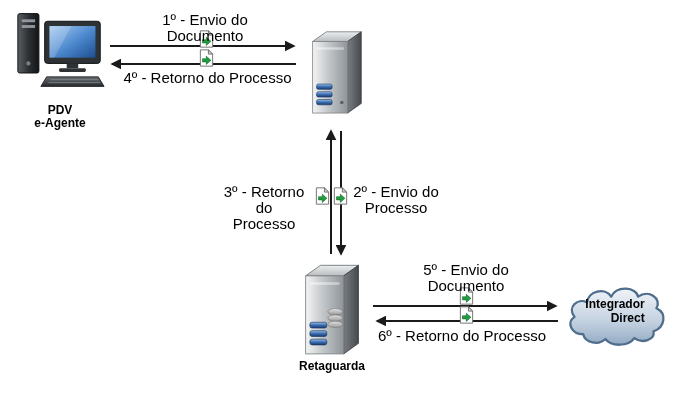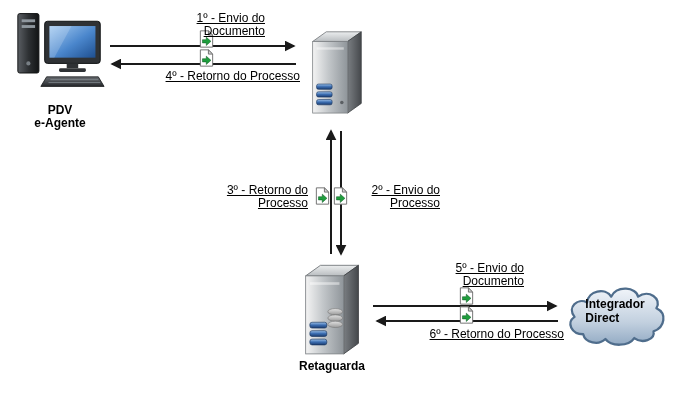--- a/index.html
+++ b/index.html
@@ -10,45 +10,44 @@
     width: 675px;
     height: 407px;
     background: var(--background, #ffffff);
     overflow: hidden;
   }
   .overlay { position:absolute; left:0; top:0; }
   .icon-box { position:absolute; }
   .doc { position:absolute; width:15px; height:18px; }
   .flow-label {
     position:absolute;
-    font-size:12px;
+    font-size:15px;
     line-height:1.08;
     color: var(--text-color, #000);
-    text-align:right;
+    text-align:center;
     white-space:pre-line;
-    text-decoration:underline;
   }
   .node-label {
     position:absolute;
     font-size:12px;
     font-weight:bold;
     color: var(--text-color, #000);
     text-align:center;
     white-space:pre-line;
     line-height:1.12;
   }
   .cloud-label {
     position:absolute;
     display:flex;
     align-items:center;
     justify-content:center;
     font-size:12px;
     font-weight:bold;
     color: var(--text-color, #000);
-    text-align:left;
+    text-align:right;
     white-space:pre-line;
     line-height:1.15;
   }
 </style>
 </head>
 <body>
 
 <svg width="0" height="0" style="position:absolute" aria-hidden="true">
   <defs>
     <linearGradient id="gTower" x1="0" y1="0" x2="1" y2="0">
@@ -215,19 +214,19 @@
 
   <div class="flow-label" style="left:145px; top:12px; width:120px;">1º - Envio do
 Documento</div>
   <div class="flow-label" style="left:115px; top:70px; width:185px;">4º - Retorno do Processo</div>
   <div class="flow-label" style="left:220px; top:184px; width:88px;">3º - Retorno do
 Processo</div>
   <div class="flow-label" style="left:352px; top:184px; width:88px;">2º - Envio do
 Processo</div>
   <div class="flow-label" style="left:408px; top:262px; width:116px;">5º - Envio do
 Documento</div>
-  <div class="flow-label" style="left:388px; top:328px; width:176px;">6º - Retorno do Processo</div>
+  <div class="flow-label" style="left:374px; top:328px; width:176px;">6º - Retorno do Processo</div>
 
   <div class="node-label" style="left:12px; top:104px; width:96px;">PDV
 e-Agente</div>
   <div class="node-label" style="left:266px; top:360px; width:132px;text-align:center;">Retaguarda</div>
 
 </div>
 
 </body></html>

